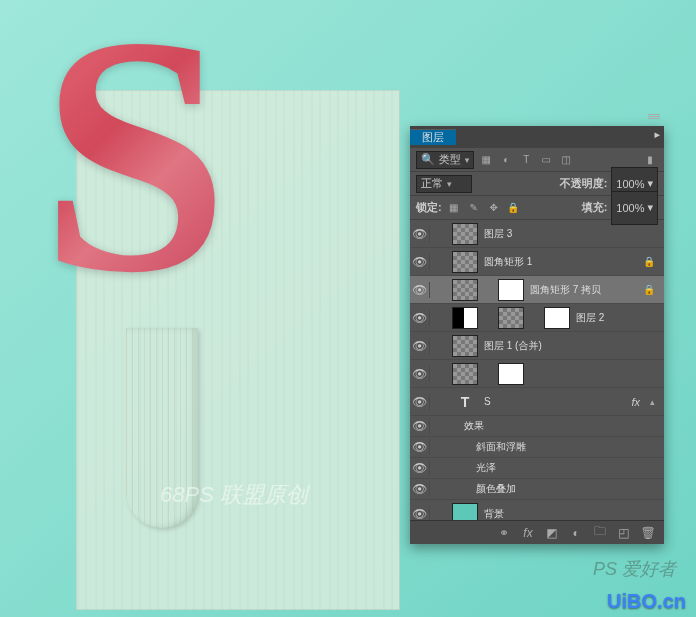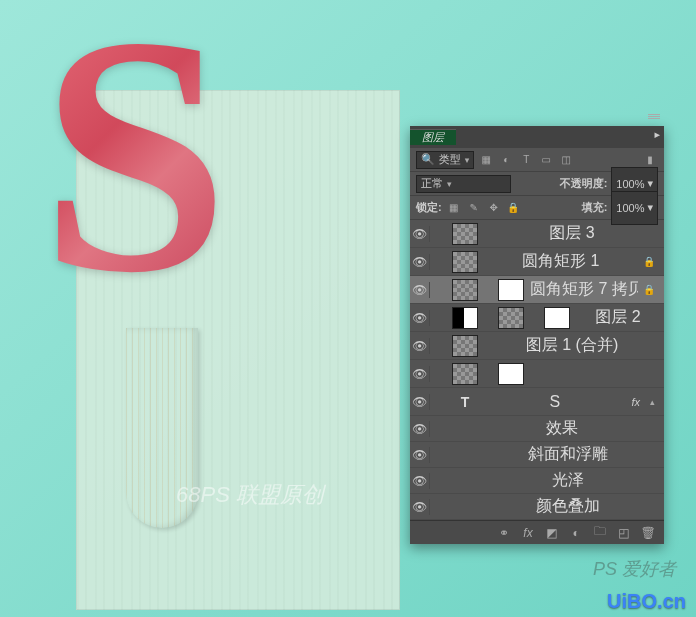--- a/index.html
+++ b/index.html
@@ -36,21 +36,21 @@
   .stick {
     position: absolute; left: 126px; top: 328px; width: 72px; height: 200px;
     background: linear-gradient(90deg, #e6c290 0%, #f0d4a8 30%, #e8c898 60%, #ddb882 100%);
     border-radius: 0 0 36px 36px;
     box-shadow: inset -4px 0 6px rgba(0,0,0,0.1), 2px 2px 4px rgba(0,0,0,0.15);
     background-image: repeating-linear-gradient(90deg,
       rgba(200,160,100,0.2) 0px, rgba(200,160,100,0.2) 1px,
       transparent 1px, transparent 6px);
   }
   .watermark1 {
-    position: absolute; left: 176px; top: 480px;
+    position: absolute; left: 160px; top: 480px;
     color: rgba(255,255,255,0.5); font-size: 22px; font-style: italic;
   }
   .watermark2 {
     position: absolute; right: 20px; bottom: 36px;
     color: rgba(80,120,110,0.6); font-size: 18px; font-style: italic; text-align: center;
   }
   .watermark3 {
     position: absolute; right: 10px; bottom: 4px;
     color: #3b82f6; font-size: 20px; font-weight: bold;
     text-shadow: 0 1px 2px rgba(0,0,0,0.5);
@@ -60,23 +60,22 @@
   .layers-panel {
     position: absolute; left: 410px; top: 126px; width: 254px;
     background: #535353; color: #ccc; font-size: 11px;
     box-shadow: 0 4px 12px rgba(0,0,0,0.4);
   }
   .panel-tab-bar {
     display: flex; align-items: center; background: #424242;
     height: 22px; position: relative;
   }
   .panel-tab {
-    padding: 0 12px; background: #14532d; color: #ddd;
+    padding: 0 12px; background: #0369a1; color: #ddd;
     border-top: 1px solid #5a5a5a;
-    font-style: italic;
   }
   .panel-menu {
     position: absolute; right: 4px; top: -12px; width: 20px; height: 10px;
     display: flex; flex-direction: column; gap: 1px; align-items: flex-end;
   }
   .panel-menu span { display: block; height: 1px; width: 12px; background: #aaa; }
   .panel-close { position: absolute; right: 4px; top: 2px; cursor: pointer; }
 
   .filter-row, .blend-row, .lock-row {
     display: flex; align-items: center; gap: 4px;
@@ -124,21 +123,21 @@
     background-image:
       linear-gradient(45deg,#777 25%,transparent 25%,transparent 75%,#777 75%),
       linear-gradient(45deg,#777 25%,#999 25%,#999 75%,#777 75%);
     background-size: 8px 8px; background-position: 0 0, 4px 4px;
   }
   .thumb.mask-white { background: #fff; }
   .thumb.mask-mix {
     background: linear-gradient(90deg,#000 0%,#000 45%,#fff 45%,#fff 100%);
   }
   .thumb.teal { background: #5ec8b8; }
-  .layer-name { color: #ddd; font-size: 16px; flex: 1; white-space: nowrap; overflow: hidden; text-align: center; }
+  .layer-name { color: #ddd; font-size: 10px; flex: 1; white-space: nowrap; overflow: hidden; }
   .lock-icon { color: #bbb; font-size: 10px; padding-right: 4px; }
   .link-space { width: 8px; }
   .t-icon { width: 26px; height: 22px; display: flex; align-items: center; justify-content: center; font-weight: bold; color: #ddd; font-size: 14px; border: none; }
   .fx-label { color: #ccc; font-size: 11px; font-style: italic; padding-right: 4px; }
   .disclosure { color: #aaa; font-size: 9px; width: 10px; display: inline-block; }
   .sub-row { min-height: 18px; padding-left: 4px; }
 
   .panel-footer {
     display: flex; align-items: center; justify-content: flex-end;
     gap: 8px; padding: 4px 8px; background: #4a4a4a; height: 24px;
@@ -181,21 +180,21 @@
     <span class="icon-btn-sm">▦</span>
     <span class="icon-btn-sm">◐</span>
     <span class="icon-btn-sm">T</span>
     <span class="icon-btn-sm">▭</span>
     <span class="icon-btn-sm">◫</span>
     <span class="spacer"></span>
     <span class="icon-btn-sm">▮</span>
   </div>
 
   <div class="blend-row">
-    <div class="dropdown" style="width:95px">
+    <div class="dropdown" style="width:56px">
       <span>正常</span>
       <span class="chev">▾</span>
     </div>
     <span class="spacer"></span>
     <span class="field-label">不透明度:</span>
     <div class="pct-field">
       <span>100%</span>
       <span class="chev">▾</span>
     </div>
   </div>

